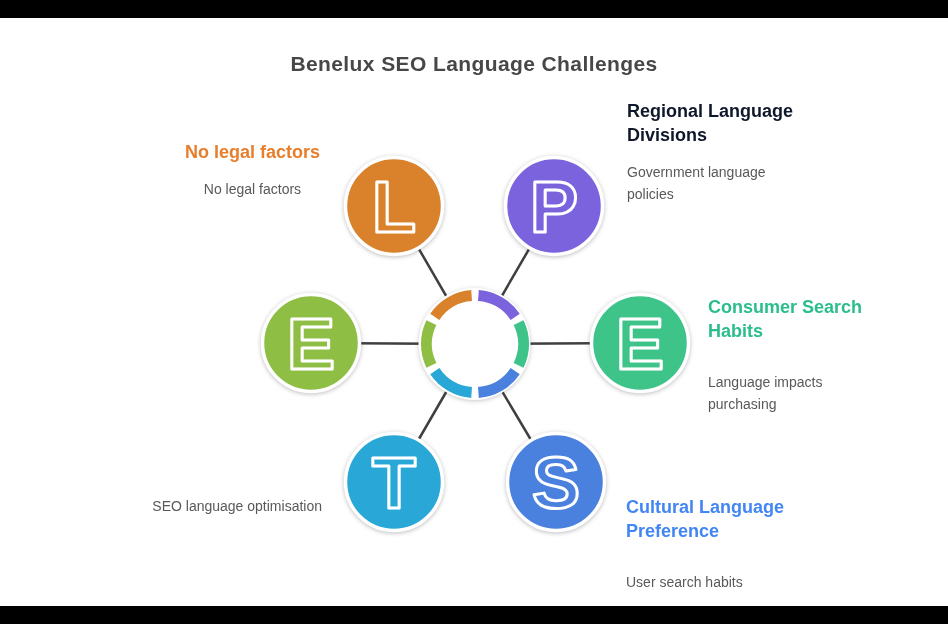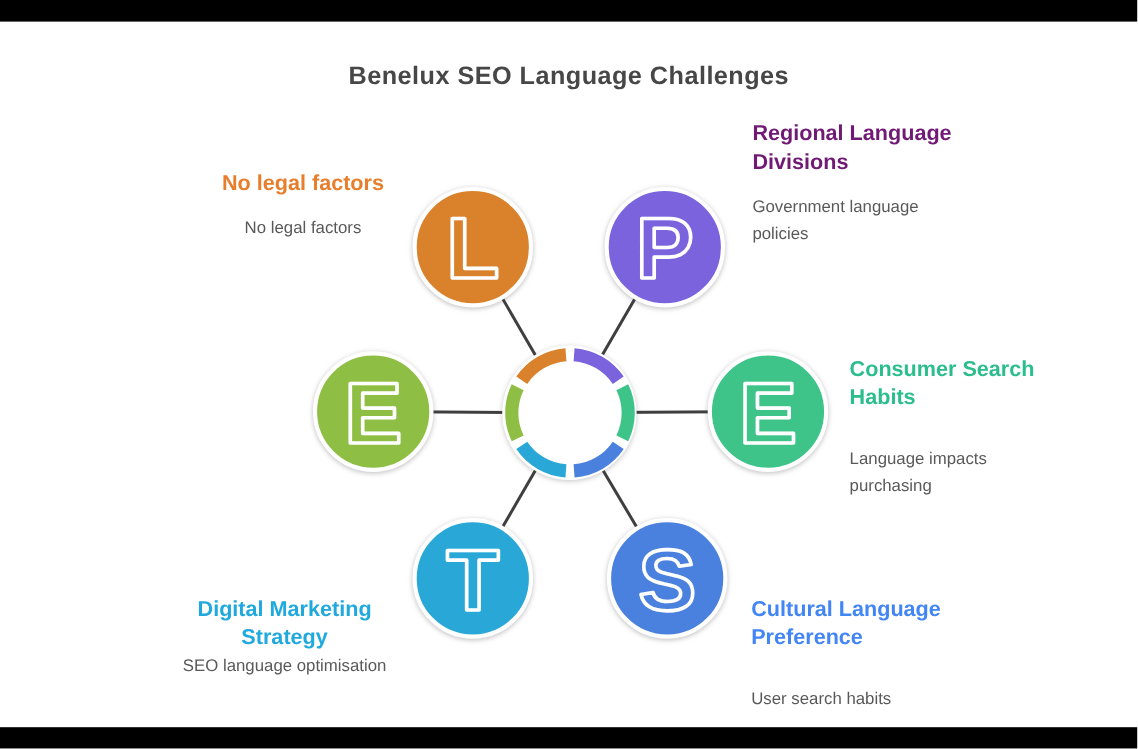--- a/index.html
+++ b/index.html
@@ -15,21 +15,21 @@
   .ring-backdrop{fill:#ffffff;filter:drop-shadow(0 1px 2px rgba(70,70,70,.30));}
   .ring-seg{fill:none;stroke-width:11;}
   .node-circle{stroke:#ffffff;stroke-width:3.5;filter:drop-shadow(0 1px 2px rgba(70,70,70,.35));}
   .node-letter{font-family:"Liberation Sans",sans-serif;font-size:72px;font-weight:bold;
     fill:none;stroke:#ffffff;stroke-width:3;stroke-linejoin:round;text-anchor:middle;}
   .label{position:absolute;white-space:nowrap;}
   .label.right{text-align:center;}
   .label-title{font-size:18px;font-weight:bold;line-height:24px;}
   .label-title.single{line-height:22px;}
   .label-sub{font-size:14px;line-height:22px;color:#595959;}
-  .c-orange{color:#E87E2B}.c-purple{color:#701a75}.c-green{color:#2BBE8C}
+  .c-orange{color:#E87E2B}.c-purple{color:#0f172a}.c-green{color:#2BBE8C}
   .c-blue{color:#4285F4}.c-cyan{color:#1FA9DC}.c-lime{color:#8FBE2B}
   .mt-legal{margin-top:15px}.mt-political{margin-top:14px}.mt-economic{margin-top:28px}
   .mt-social{margin-top:28px}.mt-technological{margin-top:0}.mt-environmental{margin-top:12px}
 </style>
 </head>
 <body>
 
 <div class="stage">
 
   <div class="bar top"></div>
@@ -118,24 +118,20 @@
     <div class="label-title c-blue">
       <div>Cultural Language</div>
       <div>Preference</div>
     </div>
     <div class="label-sub mt-social">
       <div>User search habits</div>
     </div>
   </div>
 
   <div class="label right" style="right:626px;top:495px">
-    <div class="label-title c-cyan">
-      <div>Digital Marketing</div>
-      <div>Strategy</div>
-    </div>
     <div class="label-sub mt-technological">
       <div>SEO language optimisation</div>
     </div>
   </div>
 
 
   <div class="bar bottom"></div>
 </div>
 
 </body></html>

